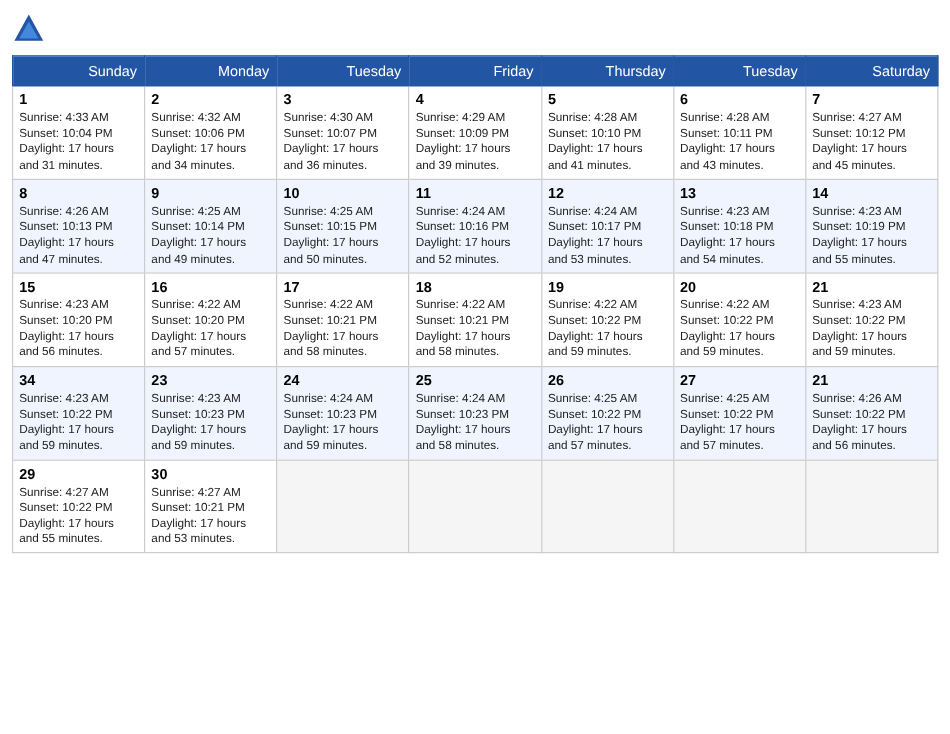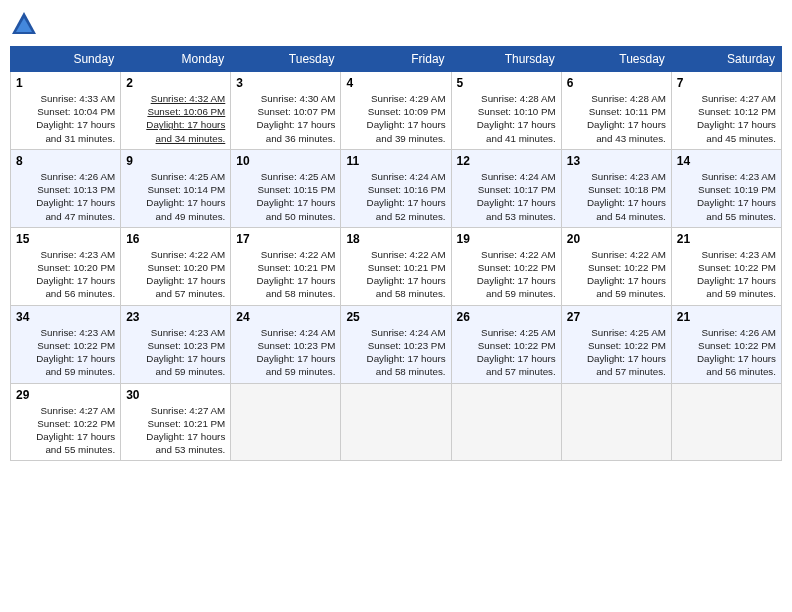--- a/index.html
+++ b/index.html
@@ -89,21 +89,20 @@
     .day-number {
       font-weight: bold;
       font-size: 12px;
       display: block;
       margin-bottom: 2px;
     }
     .day-info {
       font-size: 9.8px;
       line-height: 1.35;
       color: #222;
-      text-align: right;
     }
     .empty-cell {
       background-color: #f5f5f5 !important;
     }
   </style>
 </head>
 <body>
 
 <div class="page">
   <div class="header">
@@ -139,21 +138,21 @@
     <tr>
           <td>
             <span class="day-number">1</span>
             <div class="day-info" style="white-space: pre-line;">Sunrise: 4:33 AM
 Sunset: 10:04 PM
 Daylight: 17 hours
 and 31 minutes.</div>
           </td>
           <td>
             <span class="day-number">2</span>
-            <div class="day-info" style="white-space: pre-line; text-decoration: underline;">Sunrise: 4:32 AM
+            <div class="day-info" style="white-space: pre-line;">Sunrise: 4:32 AM
 Sunset: 10:06 PM
 Daylight: 17 hours
 and 34 minutes.</div>
           </td>
           <td>
             <span class="day-number">3</span>
             <div class="day-info" style="white-space: pre-line;">Sunrise: 4:30 AM
 Sunset: 10:07 PM
 Daylight: 17 hours
 and 36 minutes.</div>

